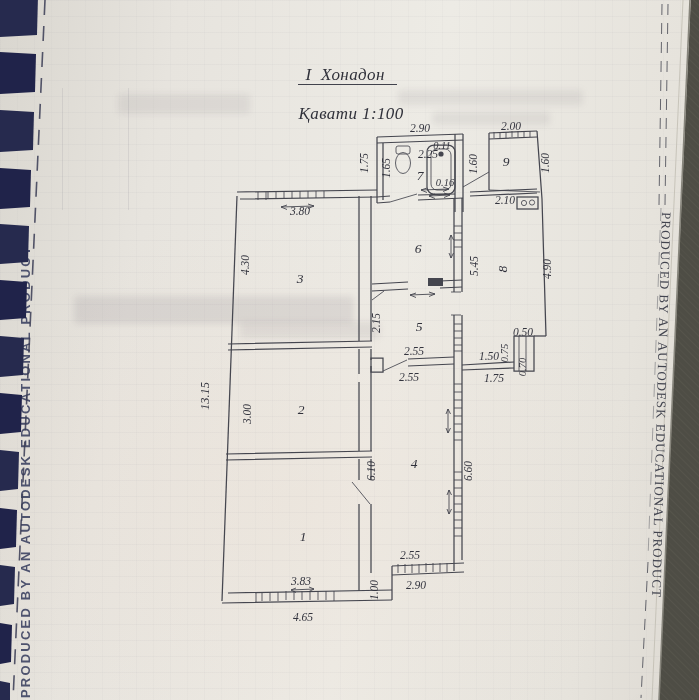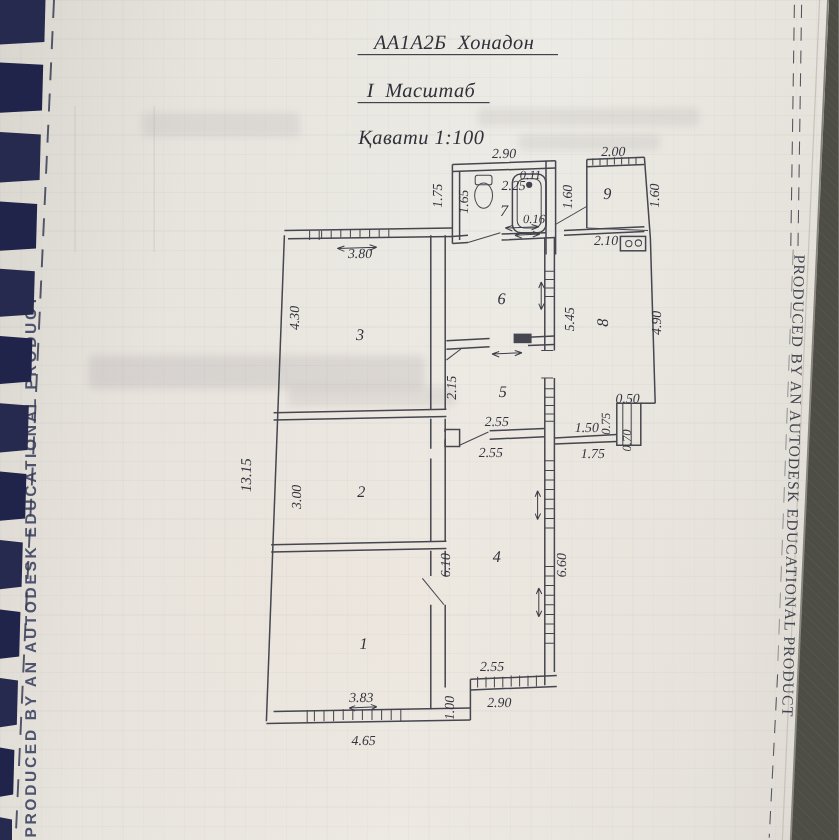--- a/index.html
+++ b/index.html
@@ -42,22 +42,22 @@
 
   <div class="ghost" style="left:118px;top:94px;width:132px;height:20px"></div>
   <div class="ghost" style="left:398px;top:90px;width:185px;height:15px"></div>
   <div class="ghost" style="left:432px;top:112px;width:118px;height:13px"></div>
   <div class="ghost" style="left:74px;top:296px;width:280px;height:28px;background:rgba(100,92,108,.12)"></div>
   <div class="ghost" style="left:240px;top:322px;width:140px;height:16px"></div>
   <div class="gline" style="left:62px;top:88px;width:1px;height:122px"></div>
   <div class="gline" style="left:128px;top:88px;width:1px;height:122px"></div>
 
   <div class="title">
-    <span class="t1">АА1А2Б  Хонадон</span><br>
-    <span class="t2">I  Масштаб</span><br>
+    <br>
+    <span class="t2">I  Хонадон</span><br>
     <span class="t3">Қавати 1:100</span>
   </div>
 
   <svg width="699" height="700" viewBox="0 0 699 700">
     <defs>
       <pattern id="mesh" width="9" height="9" patternTransform="rotate(45)" patternUnits="userSpaceOnUse">
         <path d="M0 0 H9 M0 4.5 H9" stroke="#6d6b60" stroke-width="1" opacity=".45" fill="none"></path>
       </pattern>
     </defs>
 

